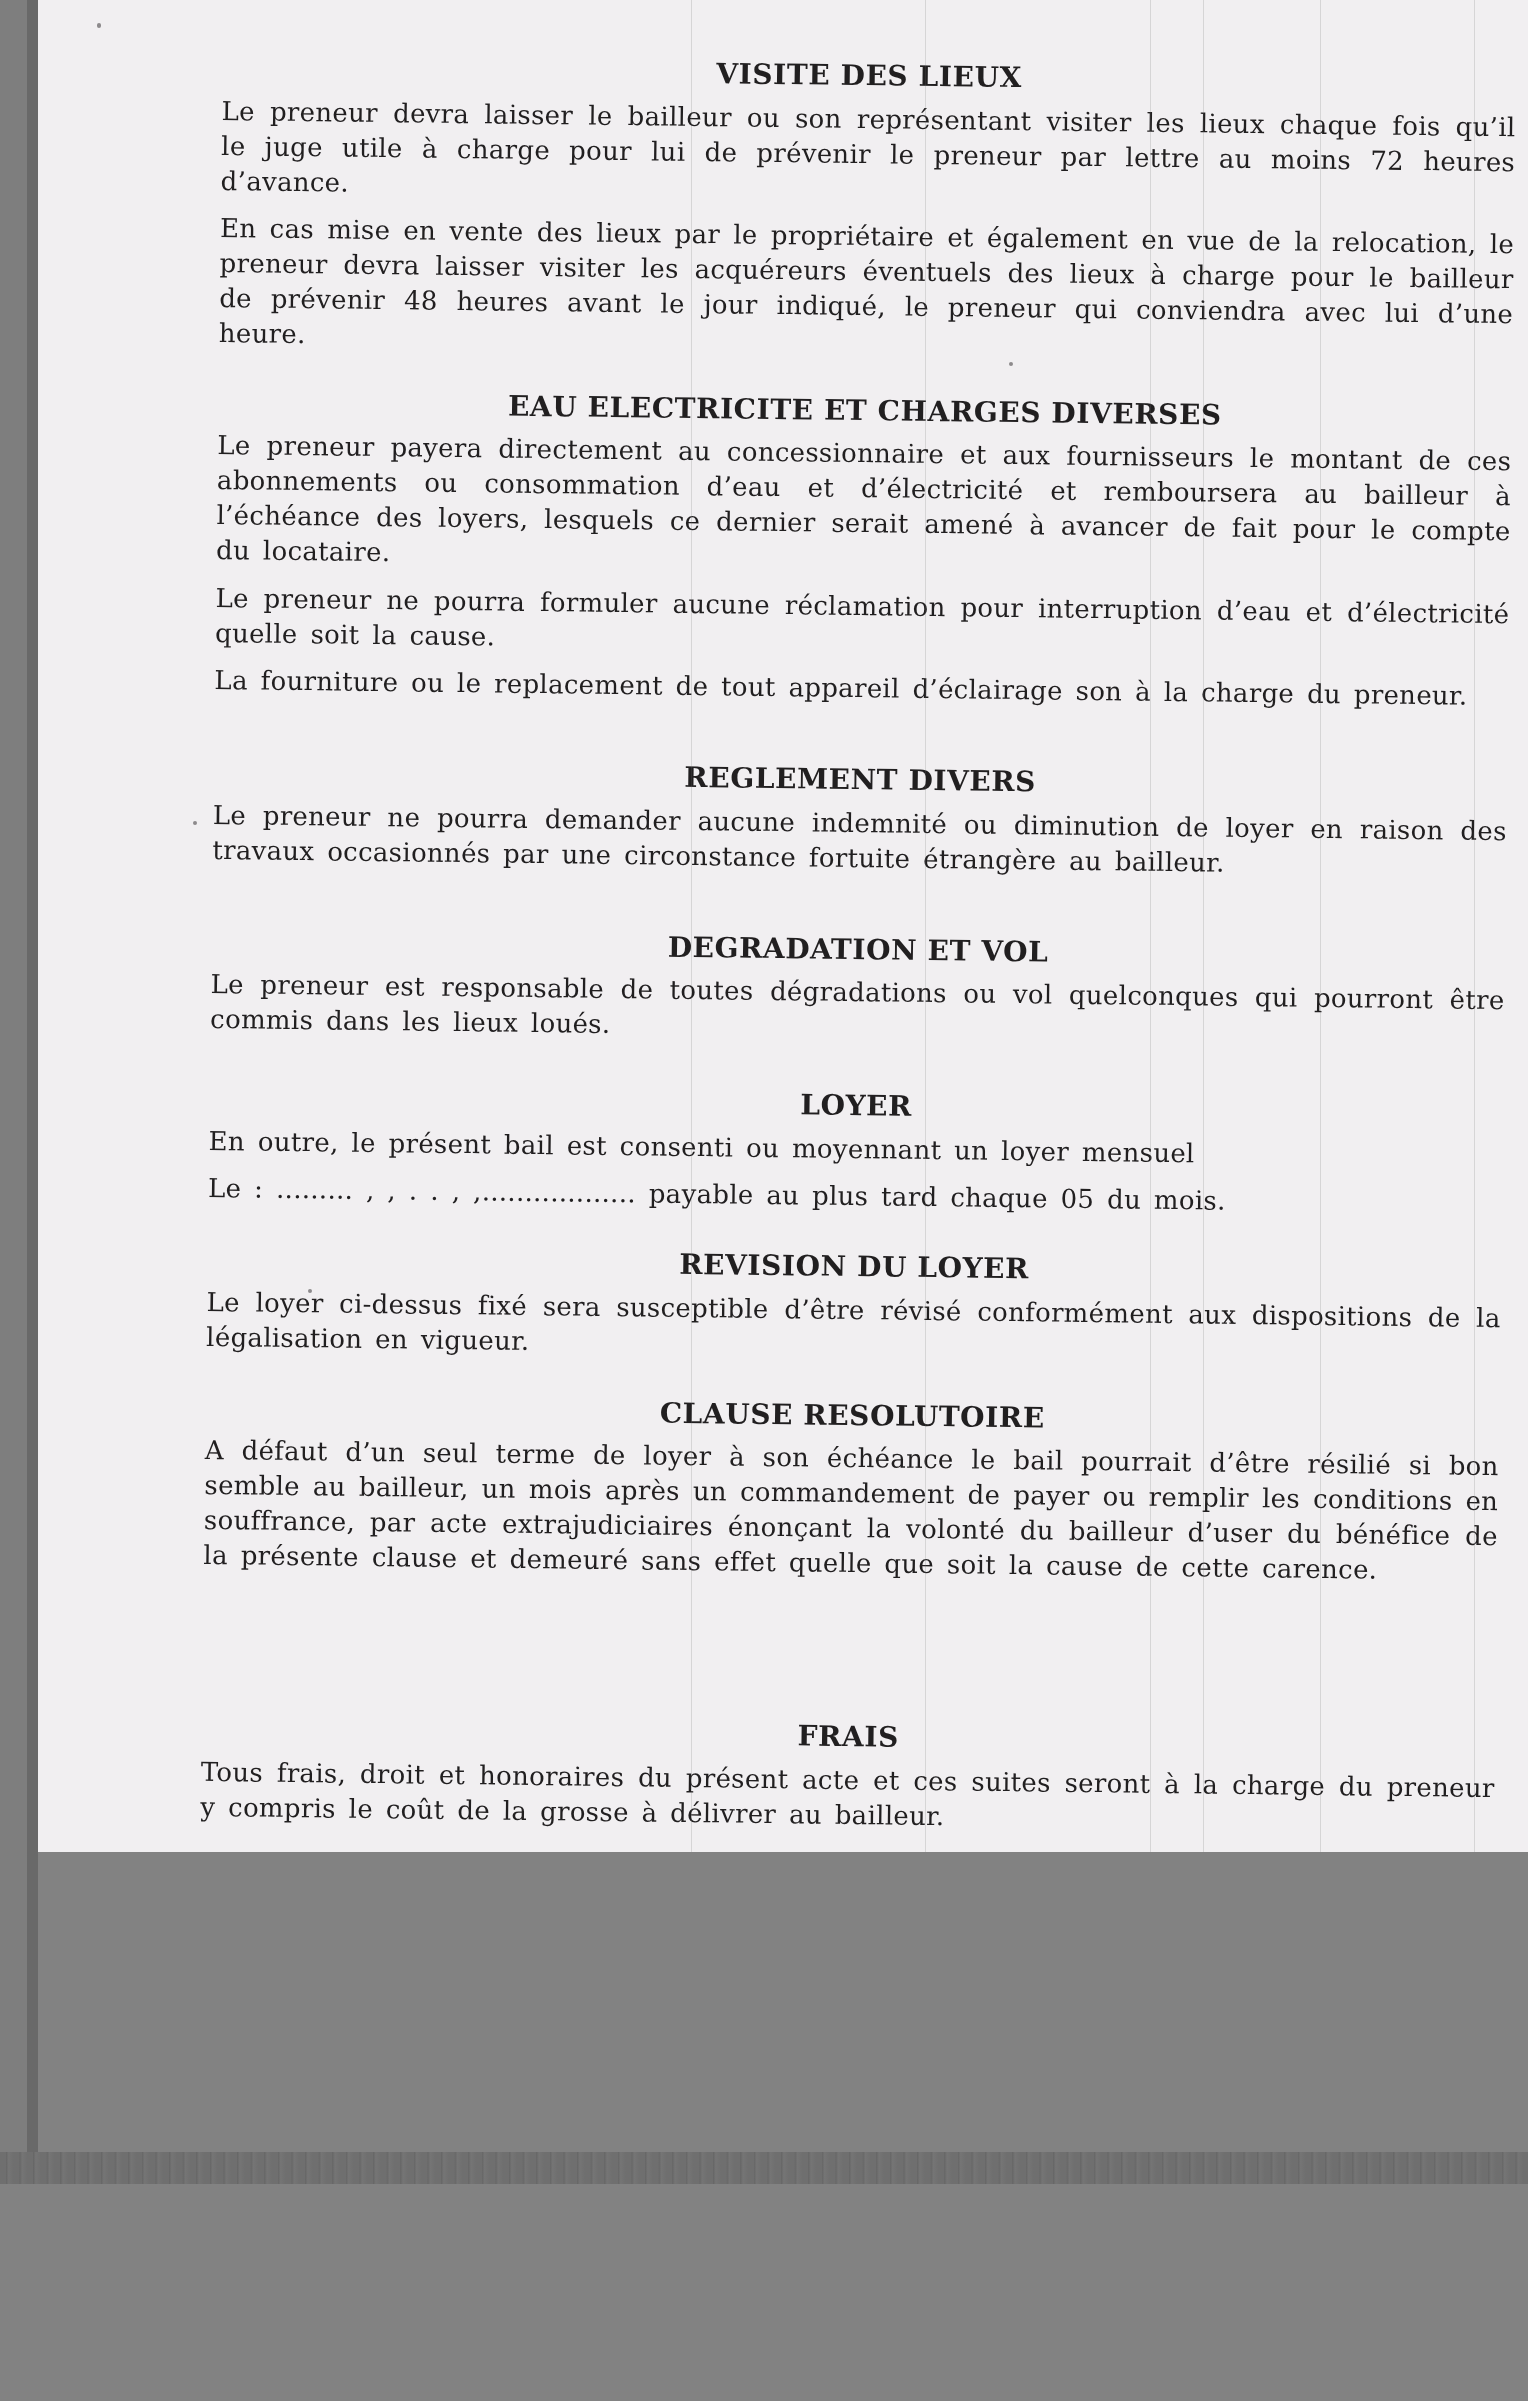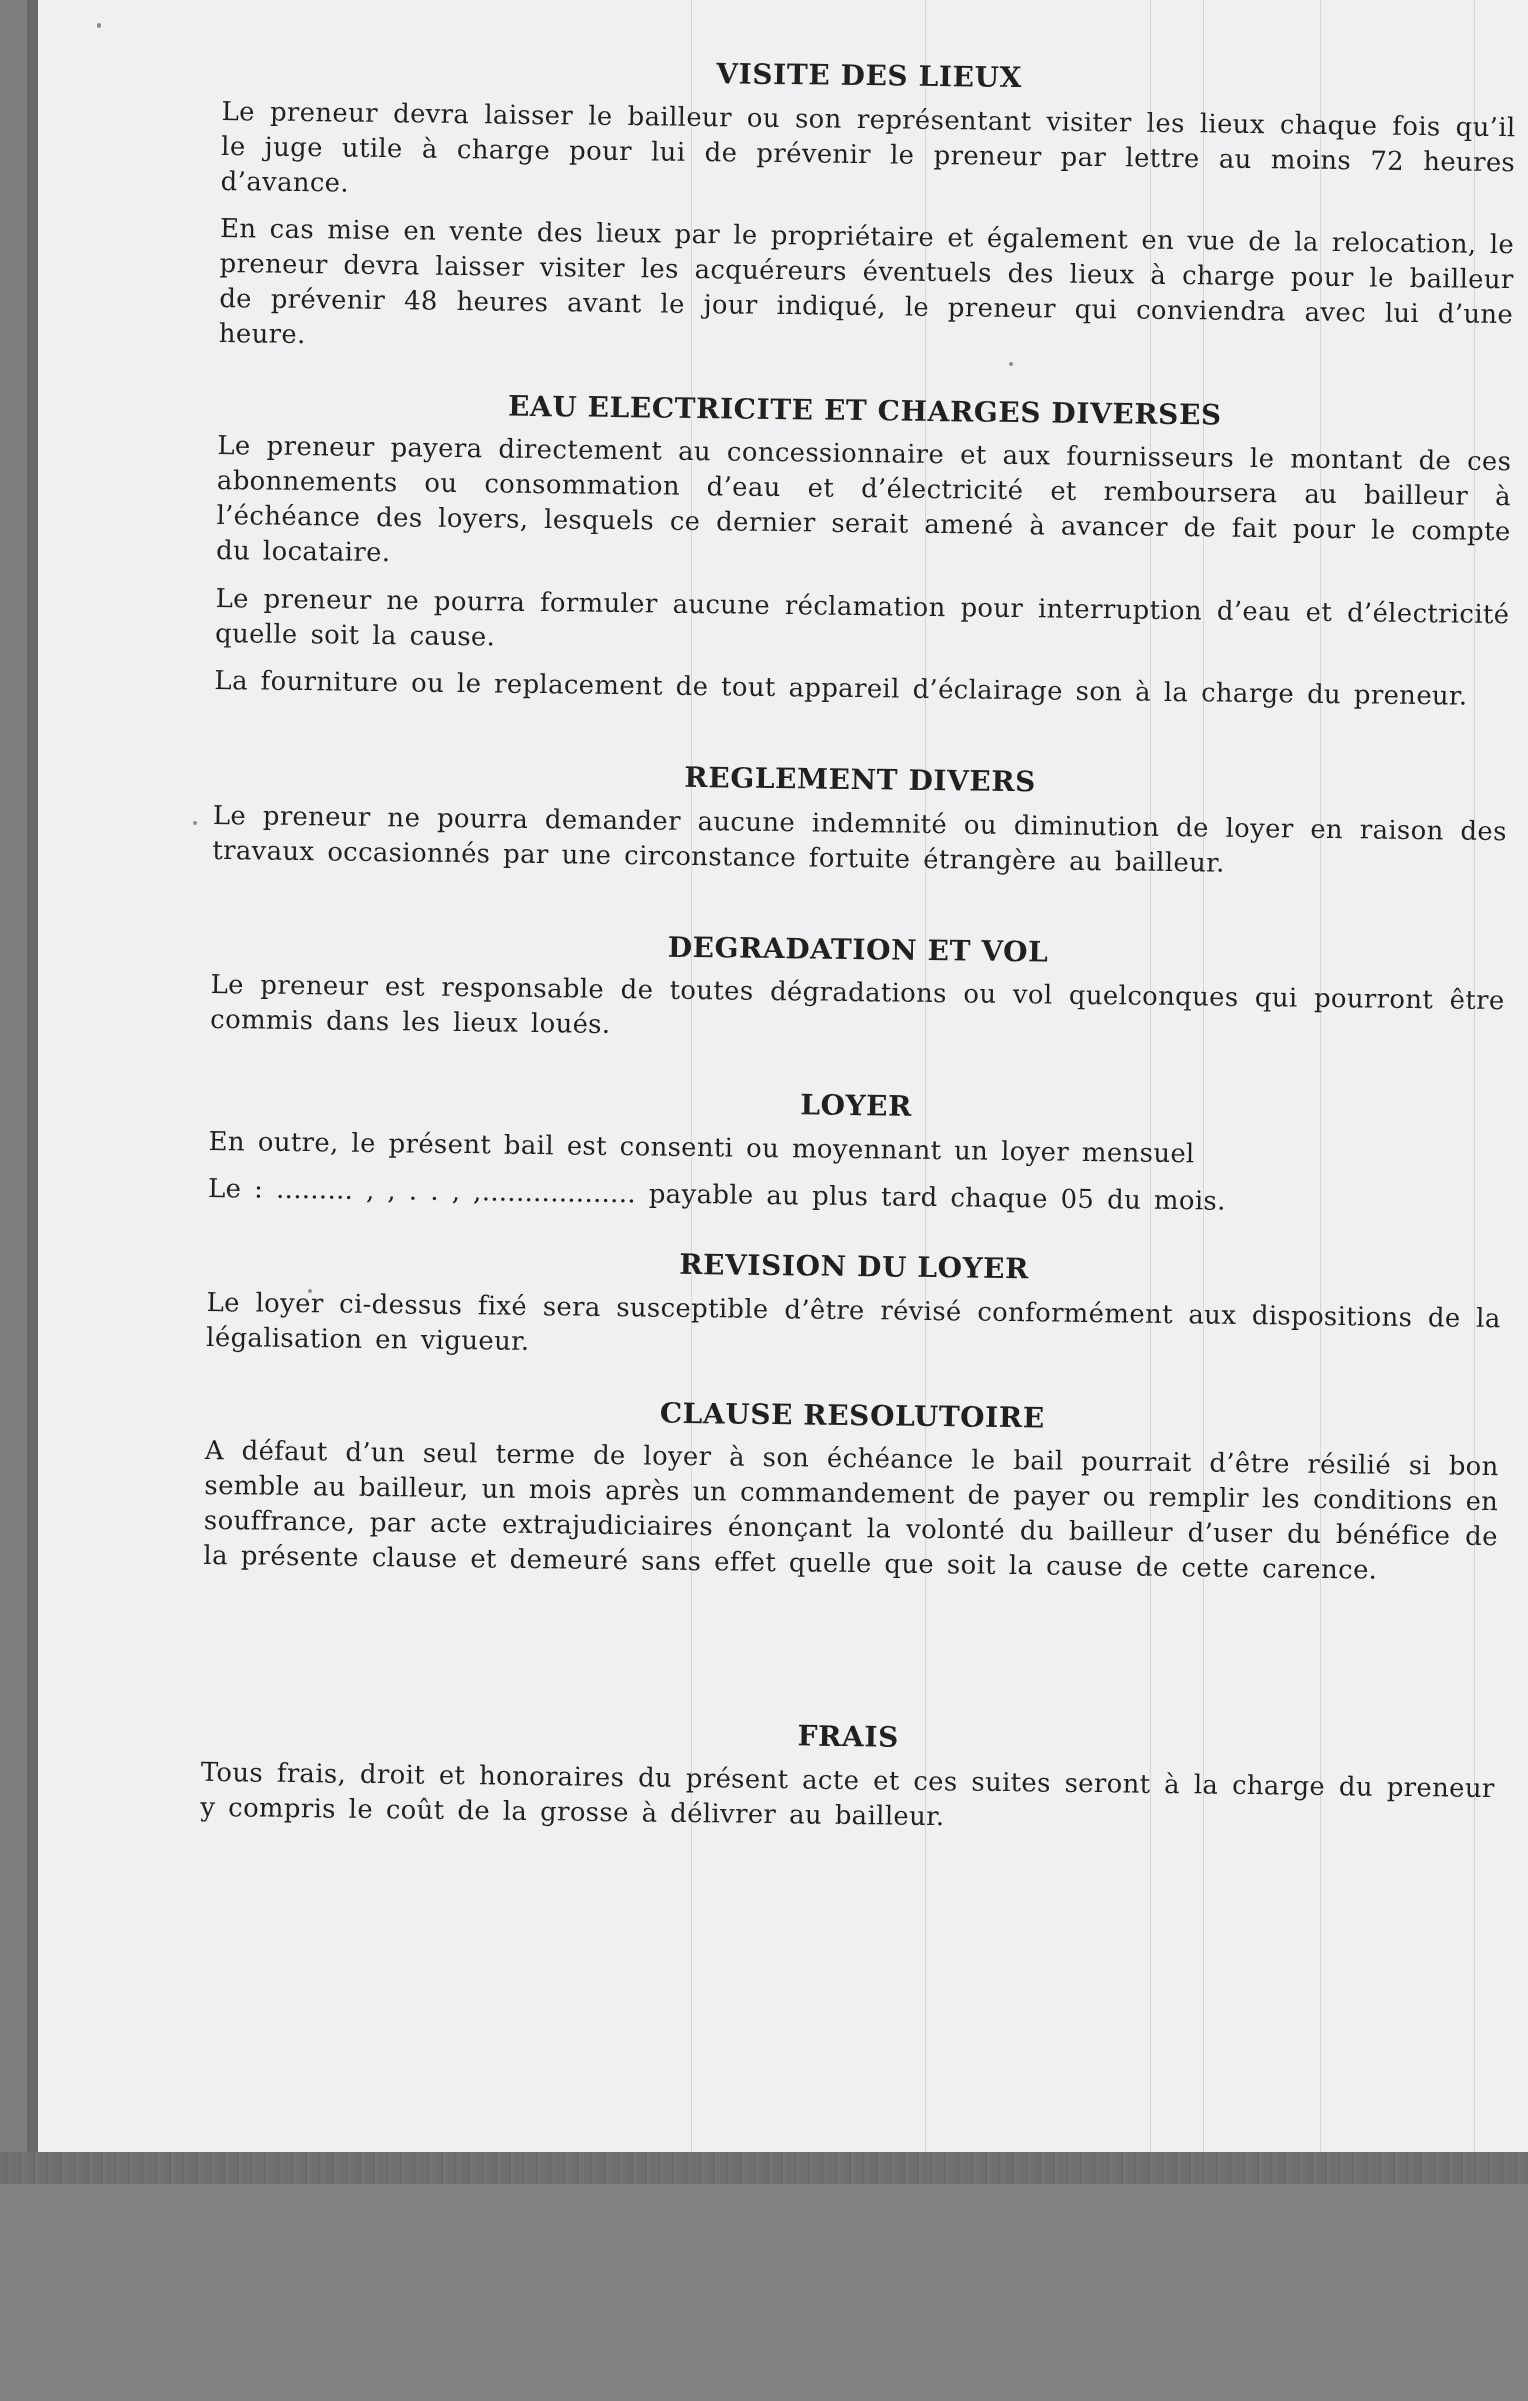--- a/index.html
+++ b/index.html
@@ -15,21 +15,21 @@
     width: 27px; height: 2184px;
     background: #7e7e7e;
   }
   .left-paper-edge {
     position: absolute; left: 27px; top: 0;
     width: 11px; height: 2184px;
     background: #696969;
   }
   .paper {
     position: absolute; left: 38px; top: 0;
-    width: 1490px; height: 2152px;
+    width: 1490px; height: 1852px;
     background: #f1eff1;
     overflow: hidden;
   }
   .paper-shadow {
     position: absolute; left: 0; top: 2152px;
     width: 1528px; height: 32px;
     background: repeating-linear-gradient(90deg,
       #6f6f6f 0px, #6f6f6f 5.5px, #676767 6.2px, #757575 8.6px, #6f6f6f 13.6px);
   }
   .scanner-bed {

